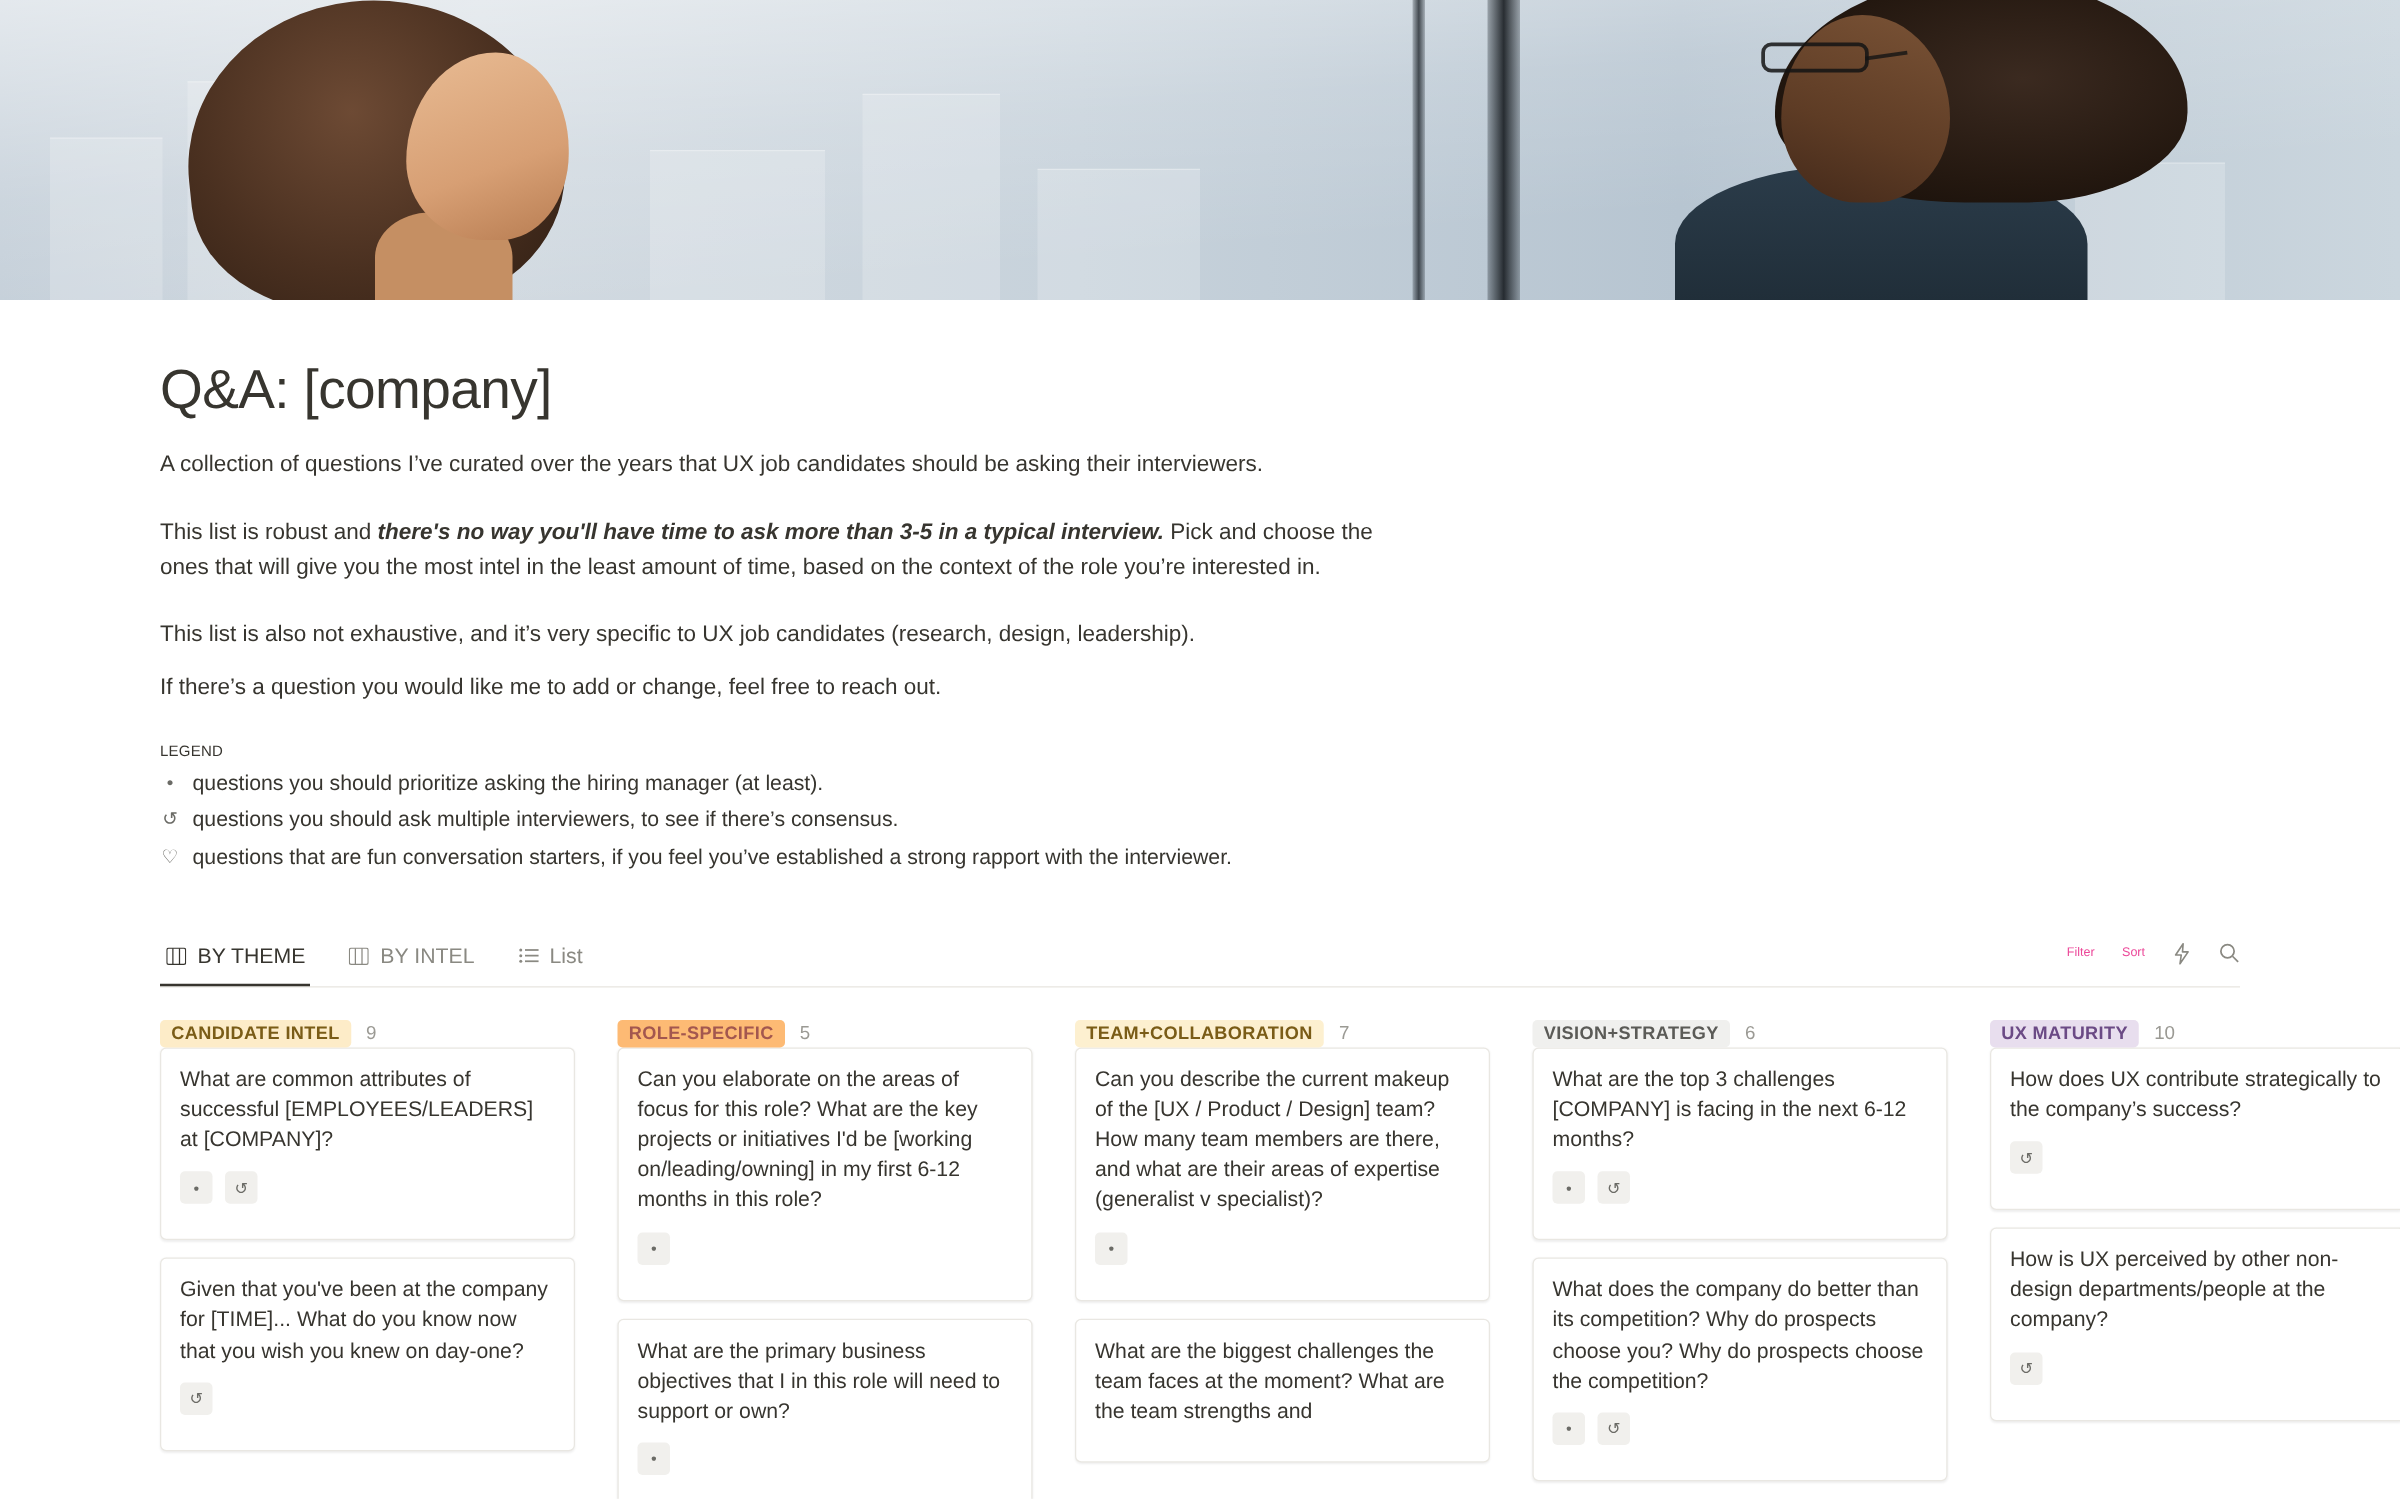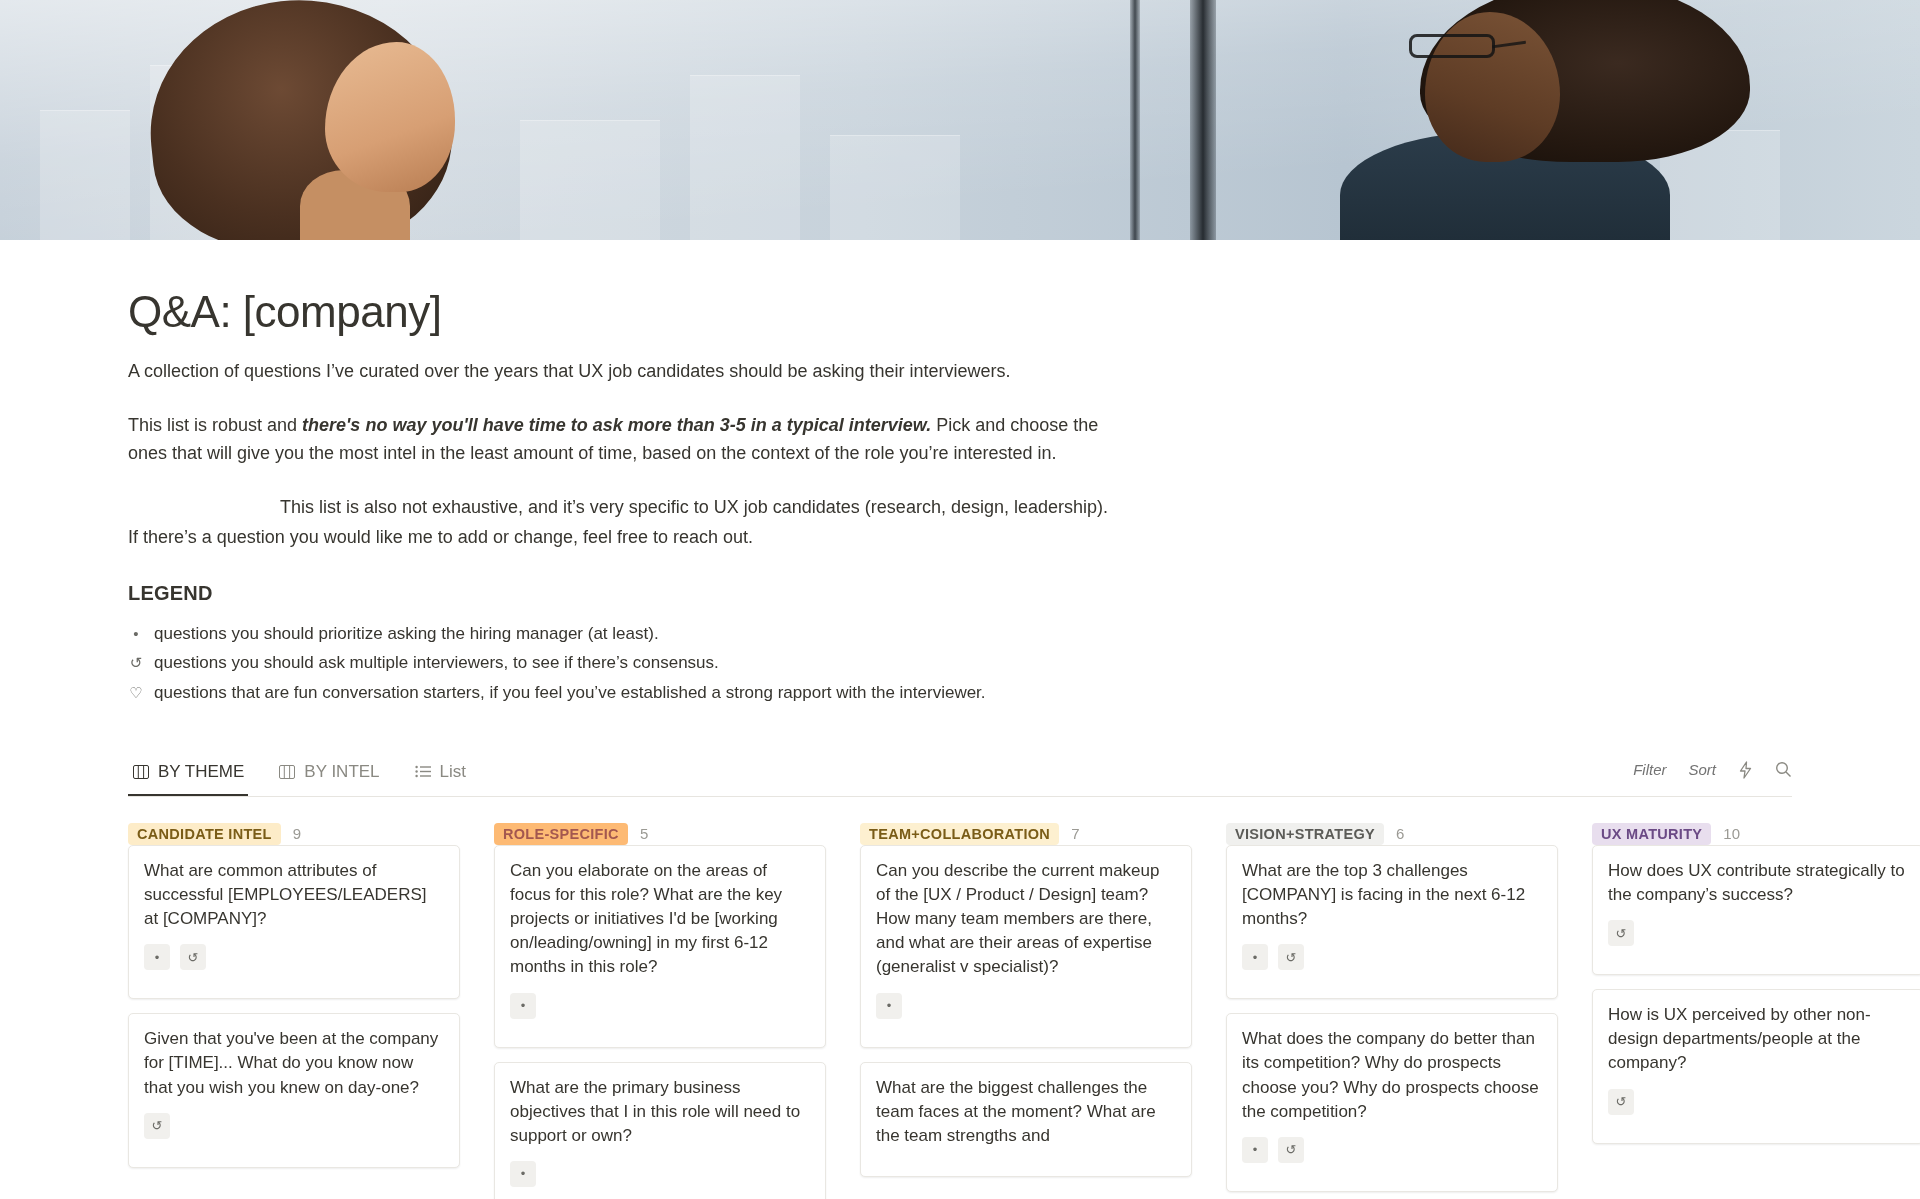--- a/index.html
+++ b/index.html
@@ -123,26 +123,26 @@
     letter-spacing: -0.5px;
     color: #37352f;
   }
   p.para {
     font-size: 18px;
     line-height: 1.55;
     margin: 0 0 26px 0;
     max-width: 980px;
     color: #37352f;
   }
-  p.para.tight { margin-bottom: 2px; text-align: right; }
+  p.para.tight { margin-bottom: 14px; }
   .bold-italic { font-weight: bold; font-style: italic; }
   .legend-title {
-    font-size: 20px;
-    font-weight: bold;
-    margin: 30px 0 16px 0;
+    font-size: 12px;
+    font-weight: normal;
+    margin: 30px 0 6px 0;
     letter-spacing: 0.2px;
   }
   .legend-row {
     font-size: 17px;
     line-height: 1.55;
     margin: 0 0 3px 0;
     display: flex;
     align-items: flex-start;
     gap: 10px;
   }
@@ -171,21 +171,21 @@
     font-size: 17px;
     color: #8a8982;
     cursor: pointer;
     border-bottom: 2px solid transparent;
     white-space: nowrap;
   }
   .tab.active { color: #37352f; border-bottom-color: #37352f; font-weight: 500; }
   .tab .ticon { display: inline-flex; align-items: center; justify-content: center; width: 18px; height: 18px; }
   .tools { display: flex; align-items: center; gap: 22px; padding-bottom: 12px; }
   .tool {
-    font-size: 15px; color: #737373; cursor: pointer; display: flex; align-items: center; font-style: italic;
+    font-size: 10px; color: #ec4899; cursor: pointer; display: flex; align-items: center;
   }
 
   
   .board {
     display: flex;
     gap: 34px;
     padding: 26px 0 0 0;
     align-items: flex-start;
   }
   .column { width: 332px; flex: 0 0 332px; }

